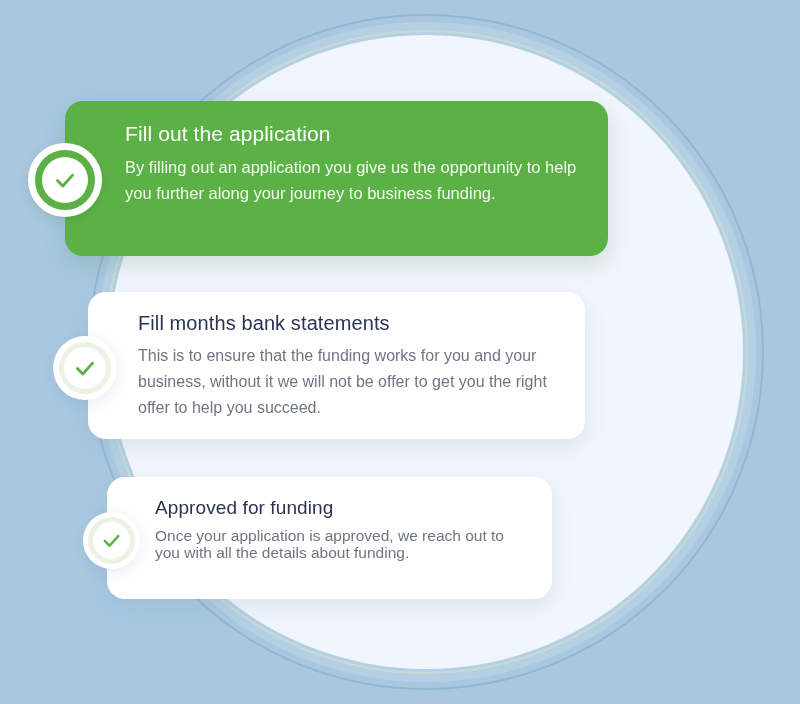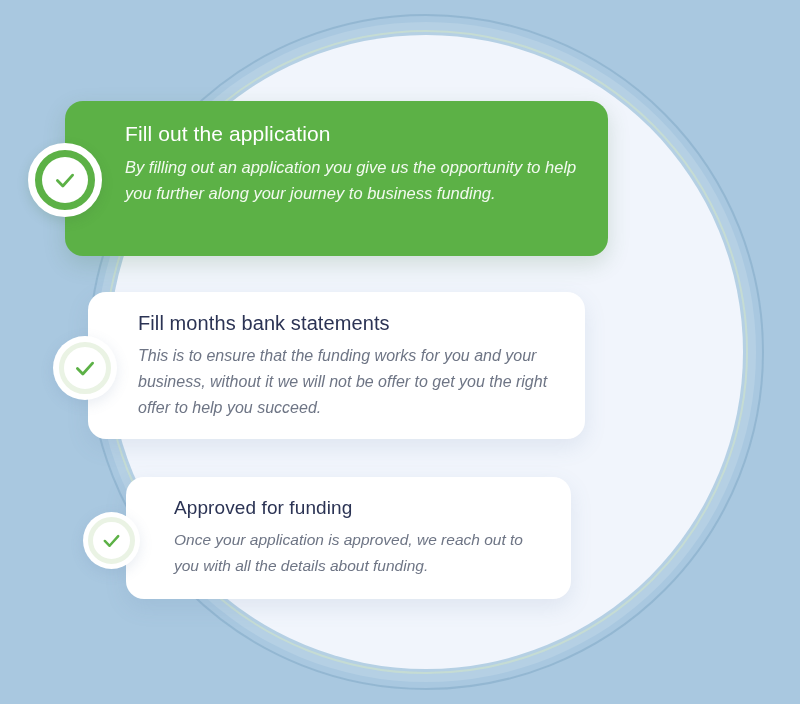--- a/index.html
+++ b/index.html
@@ -83,48 +83,47 @@
   .card-2 {
     left: 88px;
     top: 292px;
     width: 497px;
     height: 147px;
     background: #ffffff;
     box-shadow: 0 8px 22px rgba(90,120,160,0.13);
     padding: 18px 26px 18px 50px;
   }
   .card-3 {
-    left: 126px;
+    left: 107px;
     top: 477px;
     width: 445px;
     height: 122px;
     background: #ffffff;
     box-shadow: 0 8px 22px rgba(90,120,160,0.13);
     padding: 18px 26px 18px 48px;
   }
 
   .card-title {
     margin: 0 0 7px 0;
     font-weight: 500;
     letter-spacing: .1px;
   }
   .card-body {
     margin: 0;
     font-weight: 400;
-    font-style: italic;
   }
 
   .card-1 .card-title { color: #ffffff; font-size: 21px; line-height: 26px; }
   .card-1 .card-body  { color: #f2faef; font-size: 16.5px; line-height: 26px; }
 
   .card-2 .card-title { color: #2b3354; font-size: 20px; line-height: 26px; }
   .card-2 .card-body  { color: #6e7585; font-size: 16px; line-height: 26px; }
 
   .card-3 .card-title { color: #2b3354; font-size: 19px; line-height: 25px; }
-  .card-3 .card-body  { color: #6e7585; font-size: 15.5px; line-height: 26px; }
+  .card-3 .card-body  { color: #6e7585; font-size: 15.5px; line-height: 17px; }
 
   
   .badge {
     position: absolute;
     border-radius: 50%;
     display: flex;
     align-items: center;
     justify-content: center;
     box-sizing: border-box;
   }

